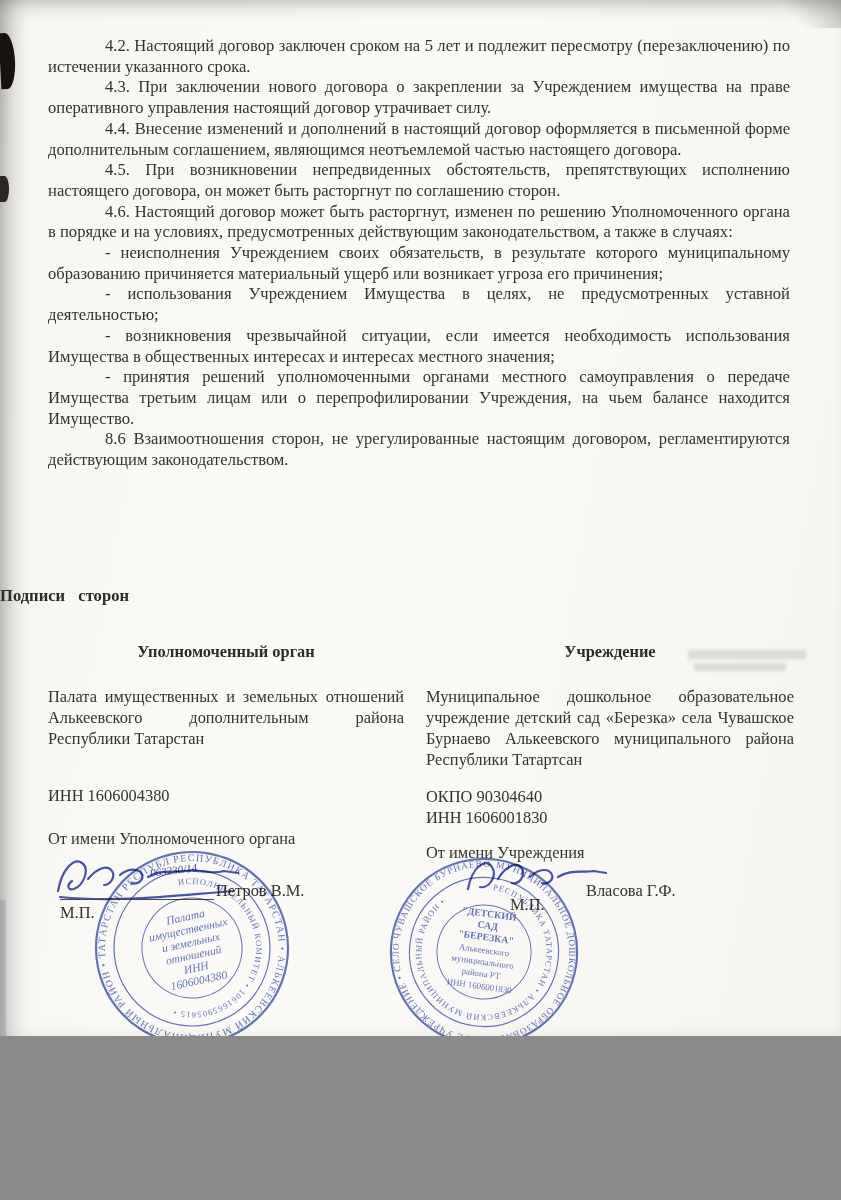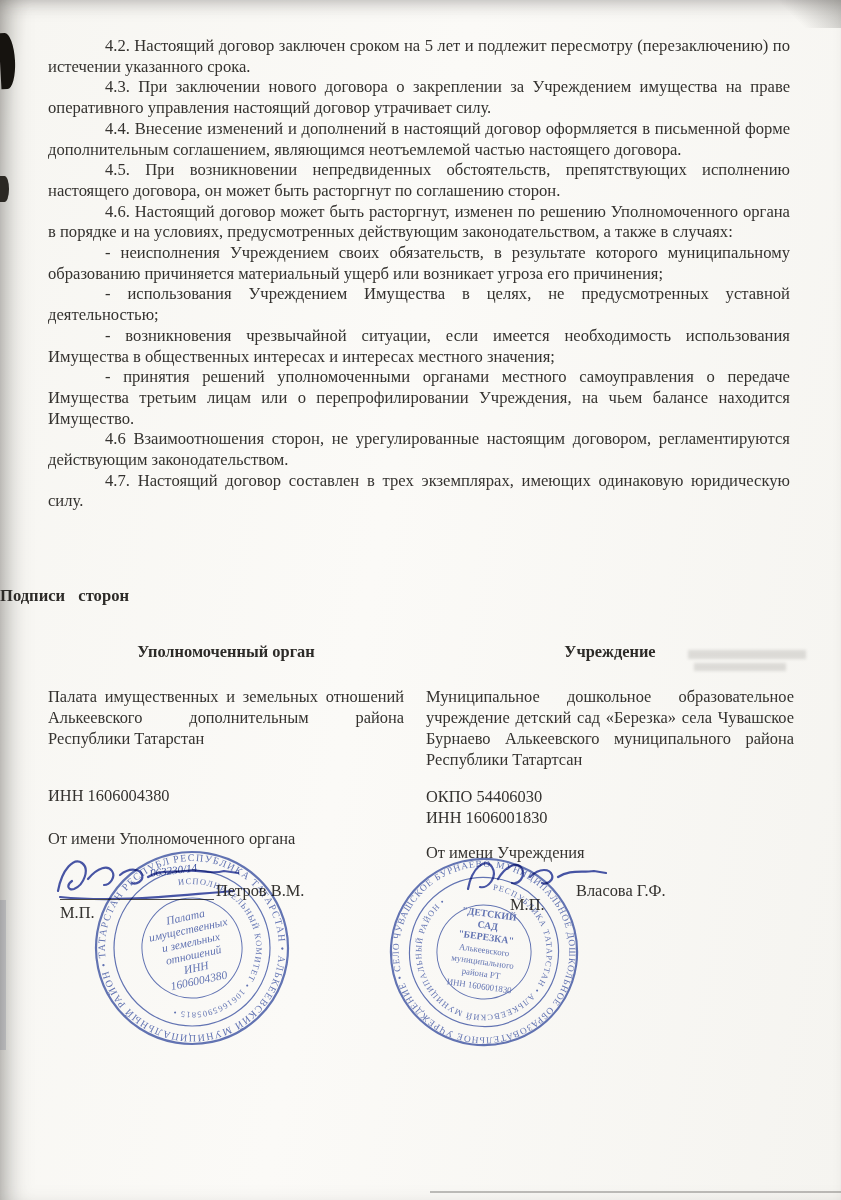--- a/index.html
+++ b/index.html
@@ -1,17 +1,17 @@
 <!DOCTYPE html>
 <html><head>
 <meta charset="utf-8">
 <style>
   html,body { margin:0; padding:0; background:#8a8a8a; }
   .page {
-    position:relative; width:841px; height:1200px; margin:0 auto;
+    position:relative; width:841px; height:1036px; margin:0 auto;
     background:linear-gradient(100deg,#e9e7e2 0%, #f7f6f2 3%, #fbfaf7 45%, #f5f4f0 100%);
     font-family:"Liberation Serif", serif; color:#34322f; overflow:hidden;
     box-shadow:inset 20px 0 26px -16px rgba(70,68,64,.5), inset 0 14px 20px -14px rgba(70,68,64,.4);
   }
   .body-text { position:absolute; left:48px; top:36px; width:742px;
     font-size:16.6px; line-height:20.7px; text-align:justify; }
   .body-text p { margin:0; text-indent:57px; }
   .sign-heading { position:absolute; top:586px; left:0; width:100%; margin:0;
     font-size:16.6px; font-weight:bold; word-spacing:9px; color:#2d2b28; }
   .columns { position:absolute; top:642px; left:48px; width:746px;
@@ -25,21 +25,21 @@
   .behalf { margin:0; line-height:21px; }
   .col-left .behalf { margin-top:22px; }
   .col-right .behalf { margin-top:14px; }
   .sig-area { position:relative; height:140px; }
   .sig-svg { position:absolute; pointer-events:none; mix-blend-mode:multiply; }
   .sig-line { position:absolute; left:12px; top:50px; width:154px; border-top:1.6px solid #4c4a47; }
   .sig-name { position:absolute; font-size:16.4px; }
   .seal-mark { position:absolute; font-size:16.4px; }
   .col-left .sig-name { left:168px; top:32px; }
   .col-left .seal-mark { left:12px; top:54px; }
-  .col-right .sig-name { left:150px; top:18px; }
+  .col-right .sig-name { left:160px; top:18px; }
   .col-right .seal-mark { left:84px; top:32px; }
   .stamp { position:absolute; mix-blend-mode:multiply; opacity:.8; pointer-events:none; }
   .stamp-left { left:92px; top:848px; width:200px; height:200px; transform:rotate(-12deg); }
   .stamp-right { left:386px; top:854px; width:196px; height:196px; transform:rotate(8deg); }
   .stamp svg text, .stamp svg textPath { fill:#3d54a8; }
   .hand-number { position:absolute; left:150px; top:864px; font-size:11px; font-style:italic;
     color:#3d54a8; transform:rotate(-7deg); mix-blend-mode:multiply; }
   .mark1 { position:absolute; left:0; top:33px; width:15px; height:56px; background:#16130f;
     border-radius:0 60% 60% 0 / 0 50% 50% 0; transform:rotate(-3deg); }
   .mark2 { position:absolute; left:0; top:176px; width:9px; height:26px; background:#2b2823;
@@ -69,22 +69,21 @@
   <div class="body-text">
     <p>4.2. Настоящий договор заключен сроком на 5 лет и подлежит пересмотру (перезаключению) по истечении указанного срока.</p>
     <p>4.3. При заключении нового договора о закреплении за Учреждением имущества на праве оперативного управления настоящий договор утрачивает силу.</p>
     <p>4.4. Внесение изменений и дополнений в настоящий договор оформляется в письменной форме дополнительным соглашением, являющимся неотъемлемой частью настоящего договора.</p>
     <p>4.5. При возникновении непредвиденных обстоятельств, препятствующих исполнению настоящего договора, он может быть расторгнут по соглашению сторон.</p>
     <p>4.6. Настоящий договор может быть расторгнут, изменен по решению Уполномоченного органа в порядке и на условиях, предусмотренных действующим законодательством, а также в случаях:</p>
     <p>- неисполнения Учреждением своих обязательств, в результате которого муниципальному образованию причиняется материальный ущерб или возникает угроза его причинения;</p>
     <p>- использования Учреждением Имущества в целях, не предусмотренных уставной деятельностью;</p>
     <p>- возникновения чрезвычайной ситуации, если имеется необходимость использования Имущества в общественных интересах и интересах местного значения;</p>
     <p>- принятия решений уполномоченными органами местного самоуправления о передаче Имущества третьим лицам или о перепрофилировании Учреждения, на чьем балансе находится Имущество.</p>
-    <p>4.6 Взаимоотношения сторон, не урегулированные настоящим договором, регламентируются действующим законодательством.</p>
-    <p>4.7. Настоящий договор составлен в трех экземплярах, имеющих одинаковую юридическую силу.</p>
+    <p>8.6 Взаимоотношения сторон, не урегулированные настоящим договором, регламентируются действующим законодательством.</p>
   </div>
 
   <h3 class="sign-heading">Подписи сторон</h3>
 
   <div class="columns">
 
     <div class="col col-left">
       <h4 class="col-title">Уполномоченный орган</h4>
       <p class="org">Палата имущественных и земельных отношений Алькеевского дополнительным района Республики Татарстан</p>
       <p class="id-line id-first">ИНН 1606004380</p>
@@ -95,21 +94,21 @@
         </svg>
         <div class="sig-line"></div>
         <span class="sig-name">Петров В.М.</span>
         <span class="seal-mark">М.П.</span>
       </div>
     </div>
 
     <div class="col col-right">
       <h4 class="col-title">Учреждение</h4>
       <p class="org">Муниципальное дошкольное образовательное учреждение детский сад «Березка» села Чувашское Бурнаево Алькеевского муниципального района Республики Татартсан</p>
-      <p class="id-line id-first">ОКПО 54406030</p>
+      <p class="id-line id-first">ОКПО 90304640</p>
       <p class="id-line">ИНН 1606001830</p>
       <p class="behalf">От имени Учреждения</p>
       <div class="sig-area">
         <svg class="sig-svg" style="left:28px;top:-14px;" width="170" height="64" viewBox="0 0 170 64">
           <path d="M14,40 C18,18 32,8 38,18 C44,28 34,40 26,38 M44,30 C52,16 64,12 68,20 C72,28 64,36 58,34 M76,28 C86,18 96,20 98,26 C100,32 92,36 88,34 M104,28 C116,20 128,24 140,22 L152,24" fill="none" stroke="#2f3f9f" stroke-width="2.2" stroke-linecap="round" opacity="0.88"></path>
         </svg>
         <span class="seal-mark">М.П.</span>
         <span class="sig-name">Власова Г.Ф.</span>
       </div>
     </div>

